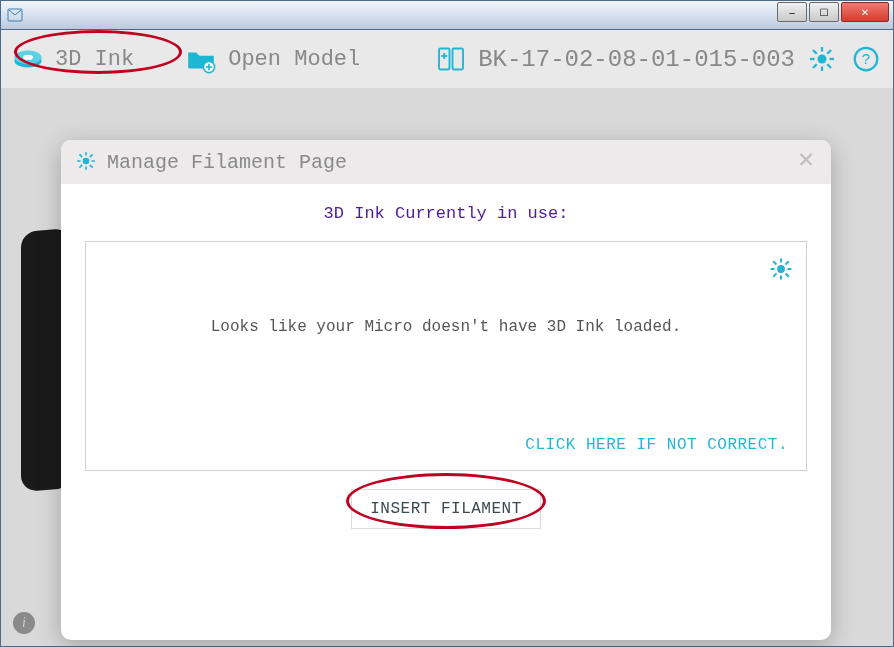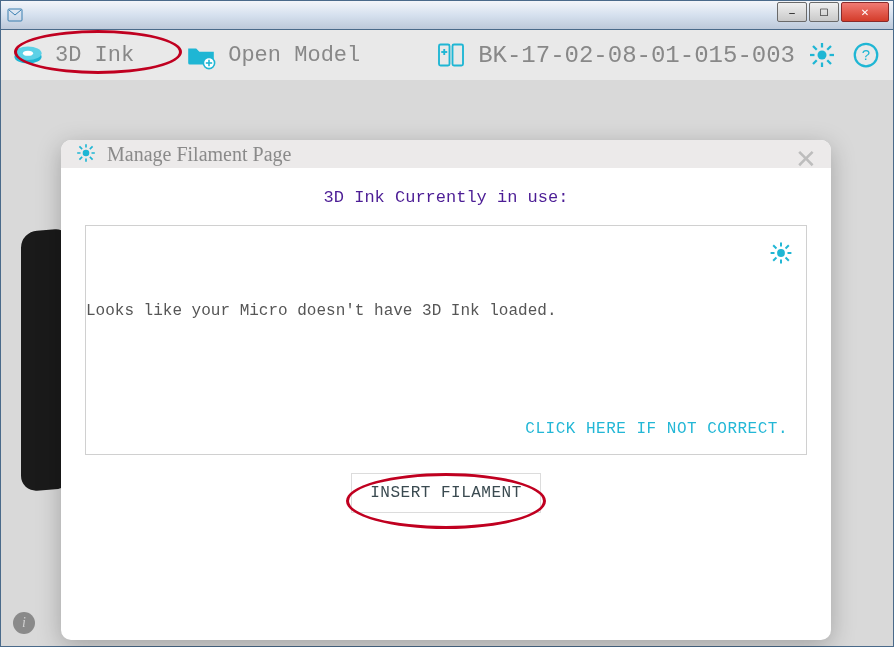--- a/index.html
+++ b/index.html
@@ -52,21 +52,21 @@
     .app {
       position: absolute;
       top: 30px; left: 0;
       width: 894px;
       height: 617px;
       background: #d9d9d9;
       border: 1px solid #4a6a8a;
       border-top: none;
     }
     .toolbar {
-      height: 50px;
+      height: 58px;
       background: #e9e9e9;
       display: flex;
       align-items: center;
       padding: 0 10px;
       gap: 10px;
       font-size: 22px;
       color: #888;
       font-family: Consolas, "Courier New", monospace;
     }
     .toolbar .spacer { flex: 1; }
@@ -118,28 +118,28 @@
       top: 30px; 
       left: 60px;
       width: 770px;
       height: 500px;
       background: #ffffff;
       border-radius: 10px;
       box-shadow: 0 6px 24px rgba(0,0,0,0.25);
       overflow: hidden;
     }
     .modal-header {
-      height: 28px;
+      height: 44px;
       background: #eceaea;
       display: flex;
       align-items: center;
       padding: 0 14px;
       color: #8a8a8a;
       font-size: 20px;
-      font-family: Liberation Serif, serif;
+      font-family: Liberation Mono, monospace;
       position: relative;
     }
     .modal-close {
       position: absolute;
       right: 12px; top: 8px;
       width: 26px; height: 26px;
       color: #bdbdbd;
       font-size: 26px;
       line-height: 24px;
       text-align: center;
@@ -164,35 +164,36 @@
     .ink-panel .gear-corner {
       position: absolute;
       right: 12px; top: 14px;
     }
     .ink-empty-msg {
       color: #565656;
       font-size: 16px;
       position: absolute;
       top: 76px;
       left: 0; right: 0;
-      text-align: left;
+      text-align: center;
     }
     .ink-correct-link {
       position: absolute;
       right: 18px; bottom: 16px;
       color: #23b7d6;
       font-size: 16px;
       letter-spacing: 0.5px;
       margin-left: 36px;
     }
     .insert-area {
       position: relative;
       margin-top: 18px;
       display: flex;
       justify-content: center;
+      align-items: flex-end;
     }
     .insert-btn {
       padding: 10px 18px;
       border: 1px solid #dcdcdc;
       background: #fff;
       color: #3a4a50;
       font-family: Consolas, "Courier New", monospace;
       font-size: 16px;
       letter-spacing: 0.5px;
     }

